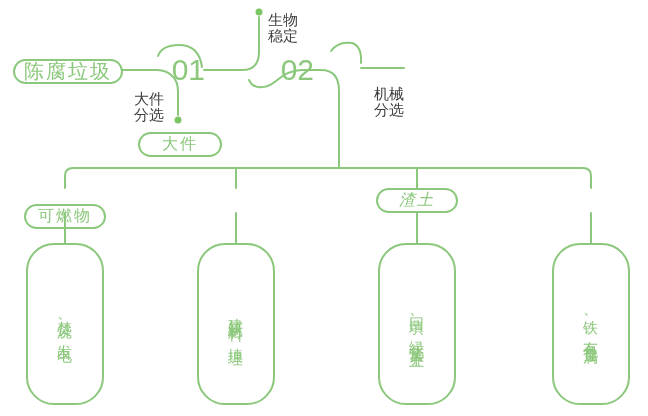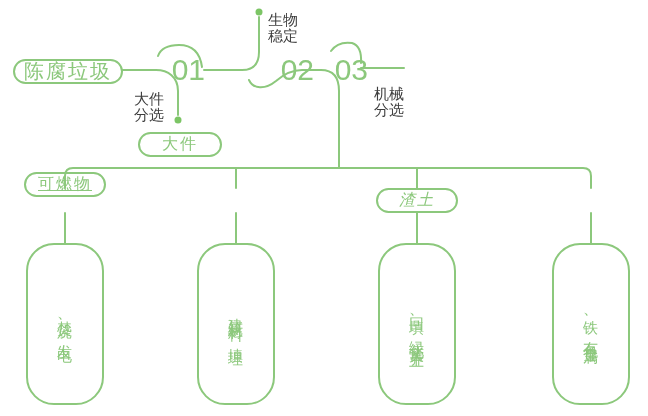--- a/index.html
+++ b/index.html
@@ -71,38 +71,37 @@
     <path d="M 65 213 L 65 243"></path>
     <path d="M 236 213 L 236 243"></path>
     <path d="M 417 213 L 417 243"></path>
     <path d="M 591 213 L 591 243"></path>
   </svg>
 
   <div class="pill src" style="left:13px;top:59px;width:110px;">陈腐垃圾</div>
 
   <div class="num" style="left:159px;top:55px;">01</div>
   <div class="num" style="left:236px;top:55px;margin-left:32px;">02</div>
-  <div class="num" style="left:322px;top:55px;">03</div>
 
   <div class="lbl" style="left:134px;top:91px;">
     <span>大件</span>
     <span>分选</span>
   </div>
   <div class="lbl" style="left:268px;top:12px;">
     <span>生物</span>
     <span>稳定</span>
   </div>
   <div class="lbl" style="left:352px;top:86px;margin-left:22px;">
     <span>机械</span>
     <span>分选</span>
   </div>
 
   <div class="pill" style="left:138px;top:132px;width:84px;">大件</div>
 
-  <div class="pill" style="left:24px;top:172px;width:82px;text-decoration:underline;">可燃物</div>
+  <div class="pill" style="left:24px;top:204px;width:82px;">可燃物</div>
   <div class="pill" style="left:376px;top:188px;width:82px;font-style:italic;">渣土</div>
 
   <div class="box" style="left:26px;">
     <span class="vtext">焚烧、发电</span>
   </div>
   <div class="box" style="left:197px;">
     <span class="vtext">建筑材料、填埋</span>
   </div>
   <div class="box" style="left:378px;">
     <span class="vtext">回填、绿化营养土</span>

